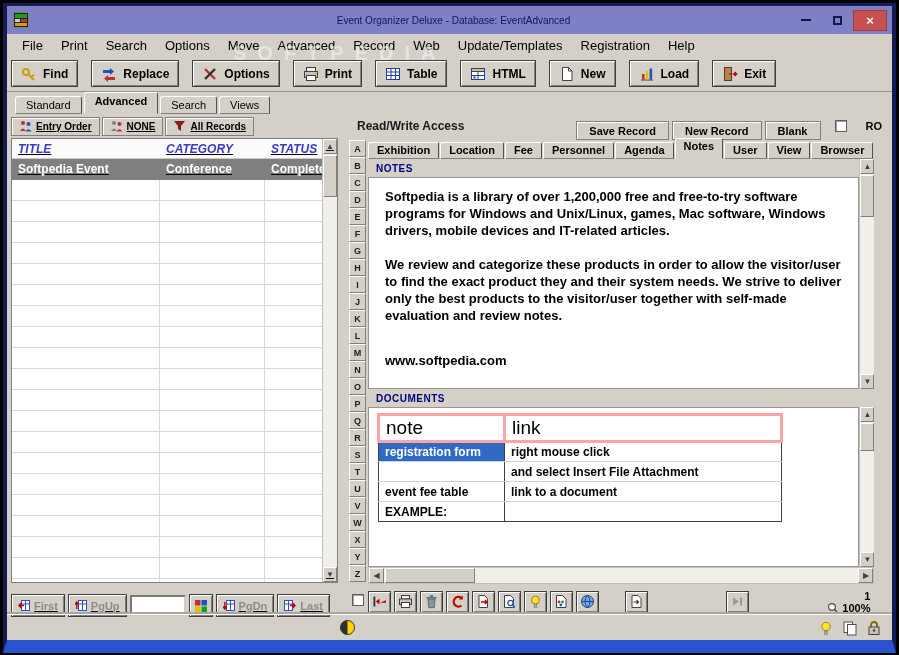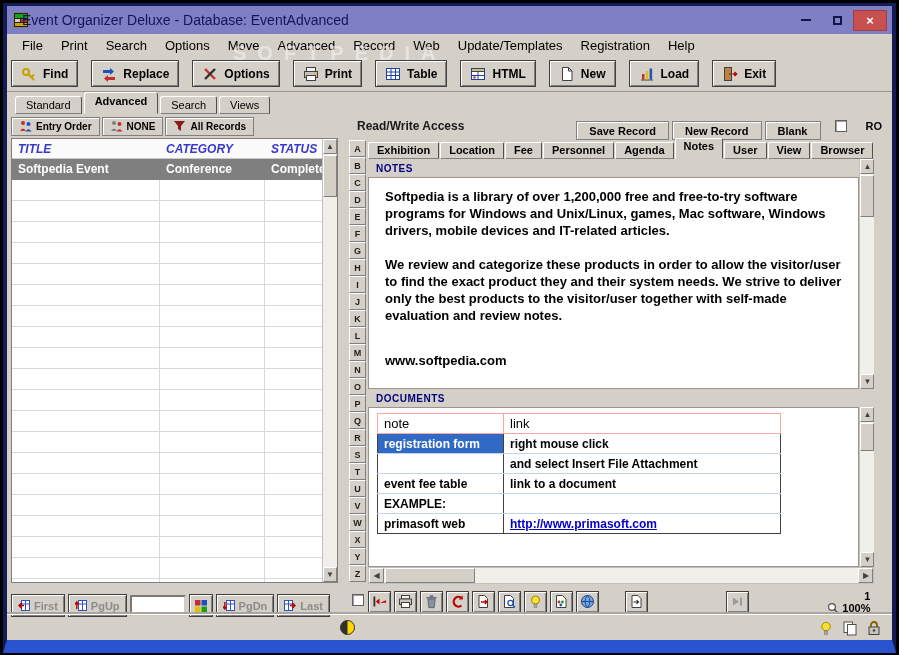--- a/index.html
+++ b/index.html
@@ -20,22 +20,22 @@
     border-bottom: 13px solid #2a54cf;
     display: flex; flex-direction: column;
   }
   
   .titlebar {
     height: 28px; background: #7e7fc4;
     display: flex; align-items: center; padding: 0 6px; position: relative;
     flex: 0 0 auto;
   }
   .titlebar .title {
-    position: absolute; left: 15px; right: 0; 
-    color: #14145a; font-size: 14px;
+    position: absolute; left: 8px; right: 0; text-align: center;
+    color: #14145a; font-size: 10px;
   }
   .capbtns { margin-left: auto; display: flex; gap: 3px; z-index: 2; align-items: center; }
   .capbtn {
     width: 28px; height: 19px; display: flex; align-items: center; justify-content: center;
     color: #14144a;
   }
   .capbtn.min i { display:block; width: 10px; border-bottom: 2px solid #14144a; }
   .capbtn.max i { display:block; width: 9px; height: 9px; border: 2px solid #14144a; }
   .capbtn.close { background: #c75050; color: #fff; font-weight: bold; width: 32px; font-size: 13px; box-shadow: 0 0 0 1px #a33c3c; }
   
@@ -65,21 +65,21 @@
   .viewtabs { height: 22px; display: flex; align-items: flex-end; padding-left: 8px; flex: 0 0 auto; }
   .vtab {
     height: 18px; padding: 2px 10px 0; font-size: 11px; color: #000;
     background: #d4d0c8; border: 1px solid; border-color: #fff #505050 #808080 #fff;
     border-radius: 3px 3px 0 0; margin-right: 2px;
   }
   .vtab.active { height: 22px; border-bottom-color: #d4d0c8; font-weight: bold; }
   
   .main { flex: 1 1 auto; display: flex; padding: 0 4px; min-height: 0; }
   
-  .left-panel { width: 327px; display: flex; flex-direction: column; min-height: 0; }
+  .left-panel { width: 327px; display: flex; flex-direction: column; min-height: 0; text-decoration: underline; }
   .lp-toolbar { height: 24px; display: flex; gap: 2px; align-items: center; padding: 2px 0; flex: 0 0 auto; }
   .lp-btn {
     height: 19px; display: flex; align-items: center; gap: 4px; padding: 0 7px;
     font-size: 10px; font-weight: bold; background: #d4d0c8;
     border: 1px solid #808080; box-shadow: inset 1px 1px 0 #fff;
   }
   .lp-table { flex: 1 1 auto; display: flex; border: 1px solid #808080; background: #fff; min-height: 0; }
   .lp-grid { flex: 1 1 auto; display: flex; flex-direction: column; min-width: 0; }
   .lp-header {
     height: 20px; display: flex; font-size: 12px; font-weight: bold; font-style: italic;
@@ -161,21 +161,21 @@
     padding: 10px 10px 0 16px; font-size: 13px; font-weight: bold; line-height: 17px; color: #000;
     overflow: hidden;
   }
   .notes-text p { margin-bottom: 17px; }
   .docs-row { flex: 1 1 auto; display: flex; min-height: 0; }
   .docs-area { flex: 1 1 auto; background: #fff; border: 1px solid #9a968e; padding: 5px 0 0 8px; overflow: hidden; }
   .docs-table { border-collapse: collapse; font-size: 12px; font-weight: bold; background: #fff; }
   .docs-table th, .docs-table td {
     height: 20px; padding: 1px 6px; text-align: left; white-space: nowrap; overflow: hidden;
   }
-  .docs-table th { font-weight: normal; font-size: 13px; border: 1px solid #fca5a5; }
+  .docs-table th { font-weight: normal; font-size: 19px; border: 3px solid #fca5a5; }
   .docs-table td { border-left: 1px solid #404040; border-right: 1px solid #404040; border-bottom: 1px solid #c3d4e8; }
   .docs-table tr:last-child td { border-bottom: 1px solid #404040; }
   .docs-table .cnote { width: 126px; max-width: 126px; }
   .docs-table .clink { width: 277px; max-width: 277px; }
   .sel { background: #316ac5; color: #fff; }
   .url { color: #0000c8; text-decoration: underline; }
   .hscroll { height: 17px; display: flex; background: #f1efe9; border: 1px solid #c0c0c0; flex: 0 0 auto; }
   .hscroll .sbtn { height: auto; width: 15px; }
   .hthumb { width: 90px; background: #d4d0c8; border: 1px solid; border-color: #fff #808080 #808080 #fff; margin: 0 1px; }
   .htrack { flex: 1 1 auto; }
@@ -514,24 +514,20 @@
                     <td class="clink">and select Insert File Attachment</td>
                   </tr>
                   <tr>
                     <td class="cnote">event fee table</td>
                     <td class="clink">link to a document</td>
                   </tr>
                   <tr>
                     <td class="cnote">EXAMPLE:</td>
                     <td class="clink"></td>
                   </tr>
-                  <tr>
-                    <td class="cnote">primasoft web</td>
-                    <td class="clink url">http://www.primasoft.com</td>
-                  </tr>
                 </tbody>
               </table>
             </div>
             <div class="vscroll">
               <div class="sbtn">▲</div>
               <div class="sthumb" style="height:28px"></div>
               <div class="strack"></div>
               <div class="sbtn">▼</div>
             </div>
           </div>

